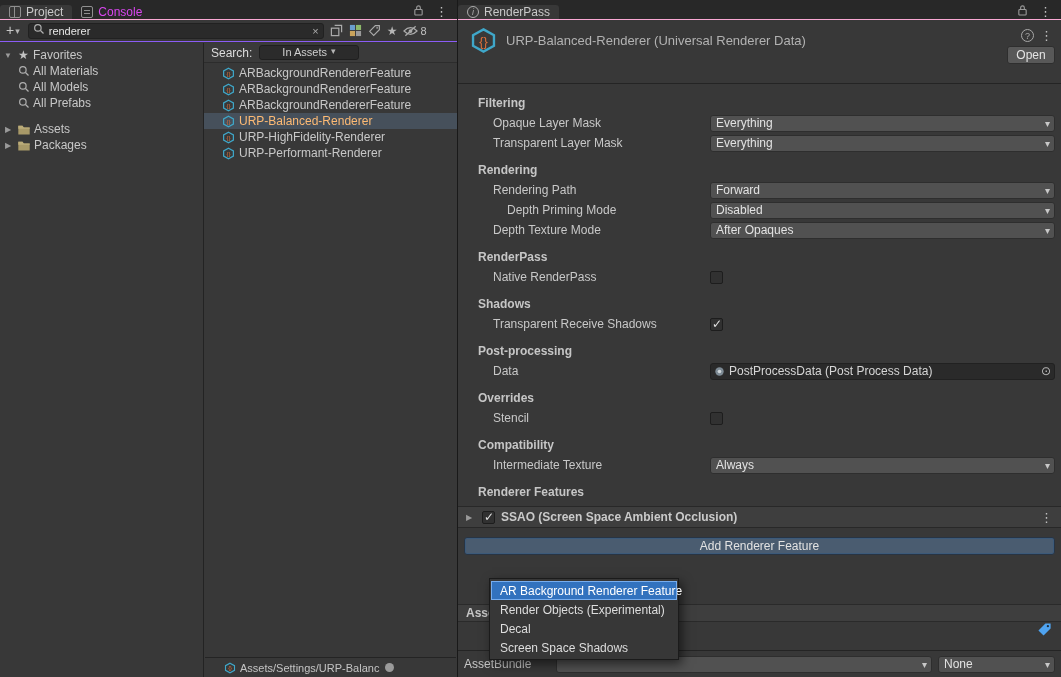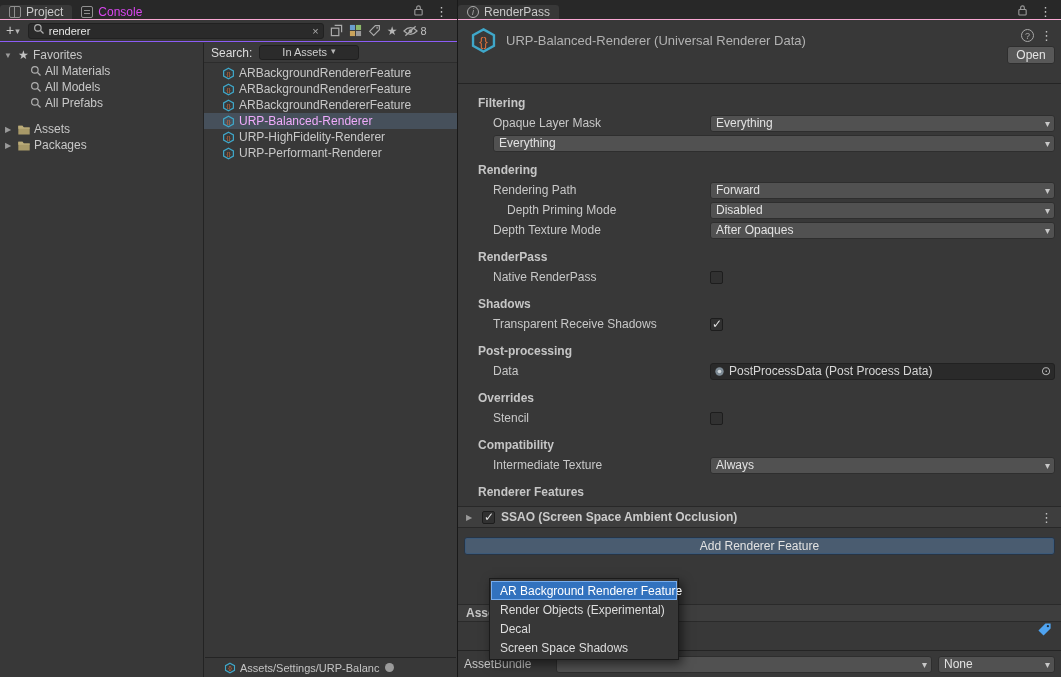--- a/index.html
+++ b/index.html
@@ -37,30 +37,30 @@
   .count-num{font-size:11px;color:#c0c0c0}
 
   .pbody{position:absolute;top:43px;bottom:0;left:0;right:0;display:flex}
   .tree{width:204px;border-right:1px solid #232323;padding-top:4px}
   .trow{height:16px;display:flex;align-items:center;gap:3px;padding-left:2px;white-space:nowrap}
   .trow .arrow{width:12px;text-align:center;color:#9a9a9a;font-size:8px}
   .arrow-open::after{content:"\25BC"}
   .arrow-closed::after{content:"\25B6"}
   .star-ico{color:#c3c3c3;font-size:12px;width:13px;text-align:center}
   .star-ico::after{content:"\2605"}
-  .trow.sub{padding-left:30px}
+  .trow.sub{padding-left:18px}
   .trow.gap-top{margin-top:10px}
 
   .results{flex:1;display:flex;flex-direction:column;position:relative}
   .results-head{height:20px;display:flex;align-items:center;gap:7px;padding:0 7px;background:#3A3A3A;border-bottom:1px solid #2c2c2c}
   .shead-label{color:#dcdcdc;font-weight:normal}
   .scope-dd{display:flex;align-items:flex-start;gap:4px;background:#2B2B2B;border:1px solid #1f1f1f;border-radius:3px;height:15px;padding:0 22px;color:#cfcfcf;font-size:11px}
   .rlist{padding-top:2px}
   .ritem{height:16px;display:flex;align-items:center;gap:4px;padding-left:18px;white-space:nowrap}
-  .ritem.sel{background:#46505B;color:#f0abfc}
+  .ritem.sel{background:#46505B;color:#fdba74}
 
   .pfooter{position:absolute;left:205px;right:1px;bottom:0;height:20px;background:#383838;border-top:1px solid #242424;display:flex;align-items:center;gap:4px;padding:0 19px;font-size:11px;color:#c4c4c4;z-index:5}
   .slider-dot{width:9px;height:9px;border-radius:50%;background:#9a9a9a;margin-left:2px;flex:0 0 auto}
 
   
   #inspector{position:absolute;left:458px;top:0;width:603px;height:677px;background:#383838}
   .ihead{position:absolute;top:20px;left:0;right:0;height:64px;border-bottom:1px solid #242424}
   .ihead .big-ico{position:absolute;left:12px;top:7px}
   .ihead .ititle{position:absolute;left:48px;top:13px;color:#b2b2b2;font-size:13px}
   .ihead .qmark{position:absolute;right:27px;top:9px;width:13px;height:13px;border:1px solid #a8a8a8;border-radius:50%;color:#a8a8a8;font-size:9px;display:flex;align-items:center;justify-content:center}
@@ -324,20 +324,21 @@
         <div class="sec-h">Filtering</div>
         <div class="irow">
           <div class="ilabel">Opaque Layer Mask</div>
           <div class="ictrl">
               <div class="dd">
                 <span>Everything</span>
               </div>
             </div>
         </div>
         <div class="irow">
+          <div class="ilabel">Transparent Layer Mask</div>
           <div class="ictrl">
               <div class="dd">
                 <span>Everything</span>
               </div>
             </div>
         </div>
       </div>
 
       <div class="sec">
         <div class="sec-h">Rendering</div>

